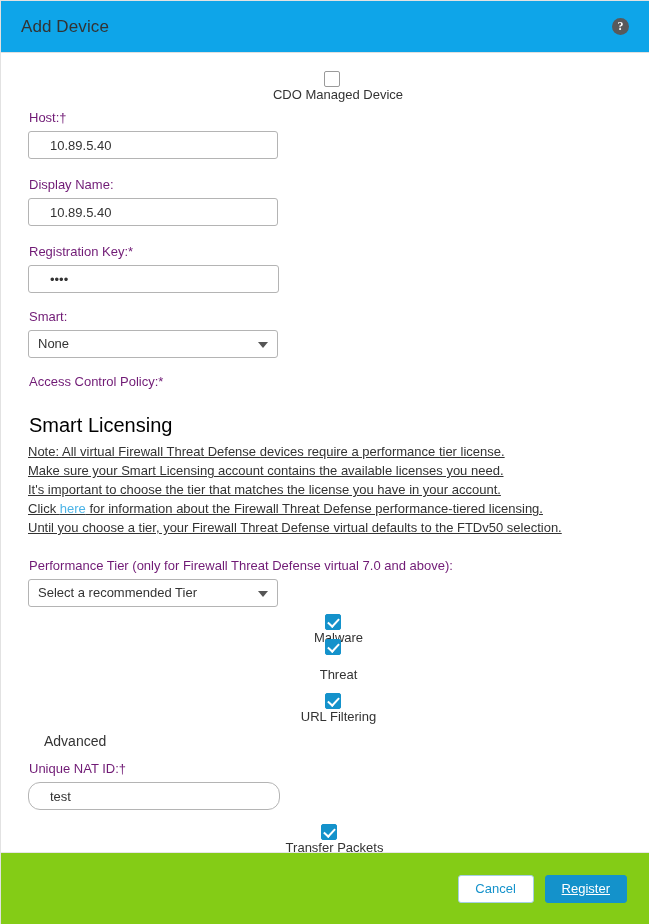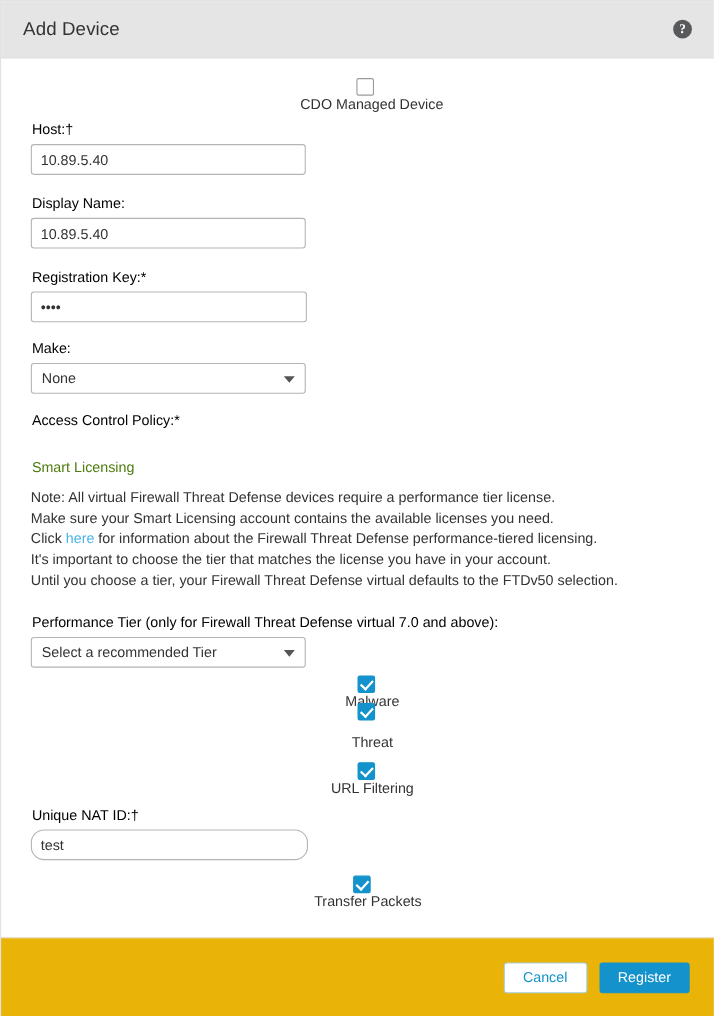--- a/index.html
+++ b/index.html
@@ -27,21 +27,21 @@
   }
 
   
   .dlg-header {
     height: 52px;
     flex: 0 0 52px;
     border-bottom: 1px solid #e0e0e0;
     display: flex;
     align-items: center;
     padding: 0 20px 0 20px;
-    background: #e5e5e5;
+    background: #0ea5e9;
   }
   .dlg-title {
     font-size: 17px;
     color: #333333;
     font-weight: 400;
     letter-spacing: 0.1px;
   }
   .help-icon {
     margin-left: auto;
     width: 17px;
@@ -59,33 +59,33 @@
 
   
   .dlg-body {
     flex: 1 1 auto;
     padding: 18px 20px 10px 27px;
     overflow: hidden;
   }
 
   .field-label {
     font-size: 13px;
-    color: #000000;
+    color: #701a75;
     margin: 0 0 5px 1px;
     line-height: 17px;
   }
   .txt-input {
     display: block;
     height: 28px;
     border: 1px solid #b4b4b4;
     border-radius: 3px;
     background: #ffffff;
     font-size: 13px;
     color: #333333;
-    padding: 0 8px;
+    padding: 0 21px;
     font-family: "Liberation Sans", sans-serif;
     outline: none;
   }
   .w250 { width: 250px; }
   .w251 { width: 251px; }
 
   .select-box {
     position: relative;
     width: 250px;
     height: 28px;
@@ -148,49 +148,50 @@
   }
   .cb-label {
     font-size: 13px;
     color: #333333;
     margin-left: 12px;
     line-height: 16px;
   }
 
   
   .section-title {
-    font-size: 13px;
-    color: #4d7c0f;
+    font-size: 20px;
+    color: #000000;
     margin: 0 0 7px 1px;
     line-height: 20px;
   }
   .note-line {
     font-size: 13px;
     color: #333333;
     line-height: 19px;
     margin: 0;
     white-space: nowrap;
+    text-decoration: underline;
   }
   .note-line a {
     color: #4cb4e7;
     text-decoration: none;
   }
 
   .adv-title {
     font-size: 14px;
     color: #333333;
     margin: 0 0 9px 16px;
     line-height: 19px;
   }
 
   
   .dlg-footer {
     flex: 0 0 72px;
     height: 72px;
-    background: #eab308;
+    background: #84cc16;
     border-top: 1px solid #e6e6e6;
     display: flex;
     align-items: center;
     justify-content: flex-end;
     padding-right: 22px;
     gap: 11px;
   }
   .btn {
     height: 28px;
     min-width: 76px;
@@ -204,20 +205,21 @@
   }
   .btn-secondary {
     background: #ffffff;
     border: 1px solid #a5cfe3;
     color: #1492cb;
   }
   .btn-primary {
     background: #1492cb;
     border: 1px solid #1492cb;
     color: #ffffff;
+    text-decoration: underline;
   }
 </style>
 </head>
 <body>
 
 <div class="dialog">
 
   <div class="dlg-header">
     <div class="dlg-title">Add Device</div>
     <div class="help-icon">?</div>
@@ -238,37 +240,37 @@
     <div class="field-label">Display Name:</div>
     <input class="txt-input w250" type="text" value="10.89.5.40" style="">
 
     <div class="row-gap-1"></div>
 
     <div class="field-label">Registration Key:*</div>
     <input class="txt-input w251" type="password" value="...." style="">
 
     <div class="row-gap-2"></div>
 
-    <div class="field-label">Make:</div>
+    <div class="field-label">Smart:</div>
     <div class="select-box">
       <span>None</span>
       <span class="caret"></span>
     </div>
 
     <div class="row-gap-2"></div>
 
     <div class="field-label">Access Control Policy:*</div>
 
     <div style="height:20px;"></div>
     <div class="section-title">Smart Licensing</div>
 
     <p class="note-line">Note: All virtual Firewall Threat Defense devices require a performance tier license.</p>
     <p class="note-line">Make sure your Smart Licensing account contains the available licenses you need.</p>
+    <p class="note-line">It's important to choose the tier that matches the license you have in your account.</p>
     <p class="note-line"><span>Click </span><a href="#">here</a><span> for information about the Firewall Threat Defense performance-tiered licensing.</span></p>
-    <p class="note-line">It's important to choose the tier that matches the license you have in your account.</p>
     <p class="note-line">Until you choose a tier, your Firewall Threat Defense virtual defaults to the FTDv50 selection.</p>
 
     <div style="height:20px;"></div>
 
     <div class="field-label">Performance Tier (only for Firewall Threat Defense virtual 7.0 and above):</div>
     <div class="select-box">
       <span>Select a recommended Tier</span>
       <span class="caret"></span>
     </div>
 
@@ -282,20 +284,21 @@
       <div class="cb-box checked"></div>
       <div class="cb-label">Threat</div>
     </div>
     <div class="cb-row" style="margin-left:8px;margin-top:32px;">
       <div class="cb-box checked"></div>
       <div class="cb-label">URL Filtering</div>
     </div>
 
     <div style="height:17px;"></div>
 
+    <div class="adv-title">Advanced</div>
     <div class="field-label">Unique NAT ID:†</div>
     <input class="txt-input" style="width: 252px; border-radius: 12px;" type="text" value="test">
 
     <div style="height:14px;"></div>
 
     <div class="cb-row" style="margin-left:0;">
       <div class="cb-box checked"></div>
       <div class="cb-label">Transfer Packets</div>
     </div>
 

